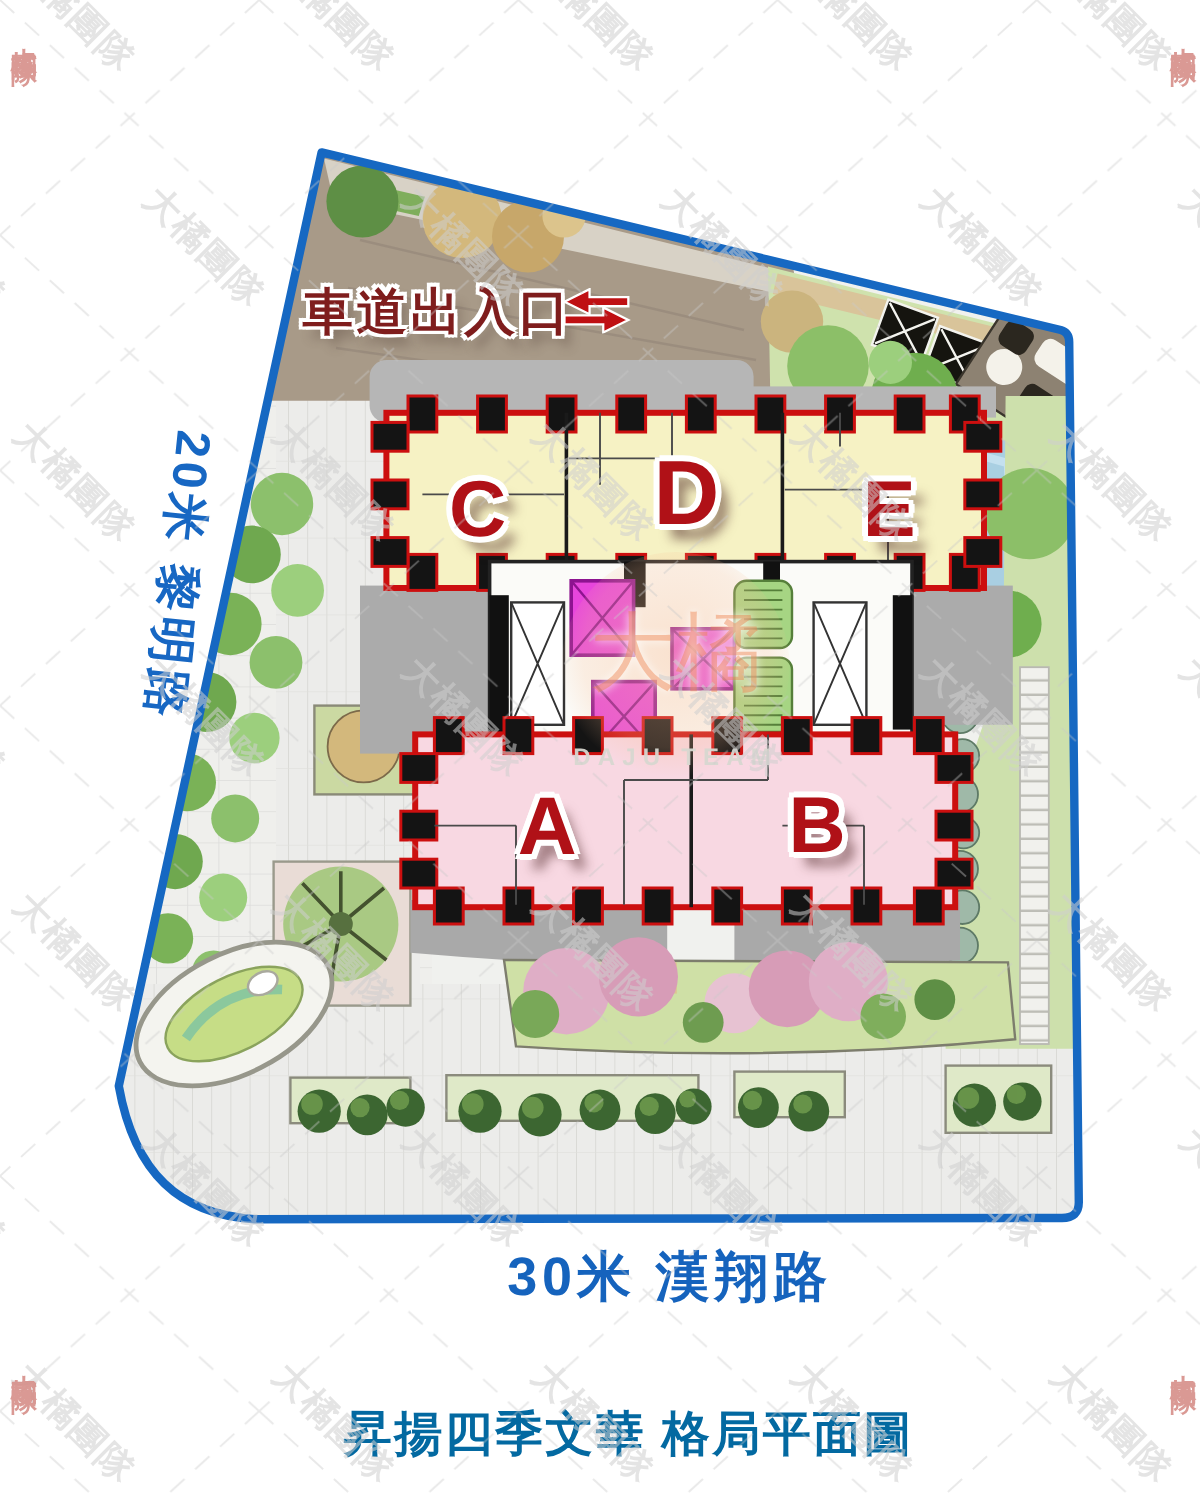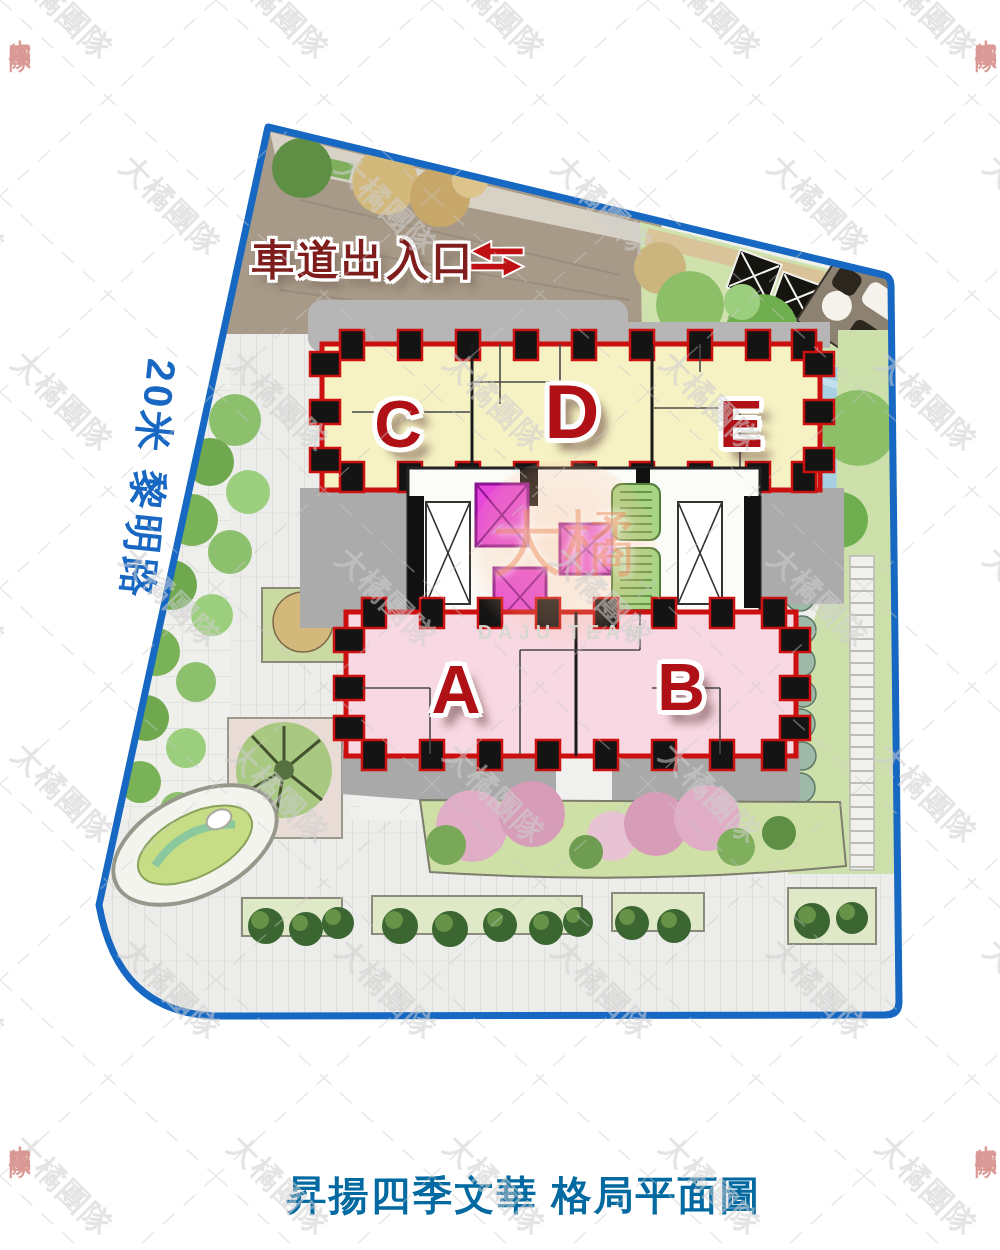--- a/index.html
+++ b/index.html
@@ -323,20 +323,21 @@
 
   <div class="abs arrow-wrap">
     <svg width="58" height="38" viewBox="0 0 60 40">
       <polygon points="24,1 24,8 58,8 58,16 24,16 24,23 2,12" fill="#bf1013" stroke="#ffffff" stroke-width="2"></polygon>
       <polygon points="36,17 36,24 2,24 2,32 36,32 36,39 58,28" fill="#bf1013" stroke="#ffffff" stroke-width="2"></polygon>
     </svg>
   </div>
 
   <div class="abs road-left">20米 黎明路</div>
 
+  <div class="abs road-bottom">30米 漢翔路</div>
 
   <div class="abs plan-title">昇揚四季文華 格局平面圖</div>
 
   <div class="abs unit-letter unit-c">C</div>
   <div class="abs unit-letter unit-d">D</div>
   <div class="abs unit-letter unit-e">E</div>
   <div class="abs unit-letter unit-a">A</div>
   <div class="abs unit-letter unit-b">B</div>
 
   <div class="abs logo-wm">

